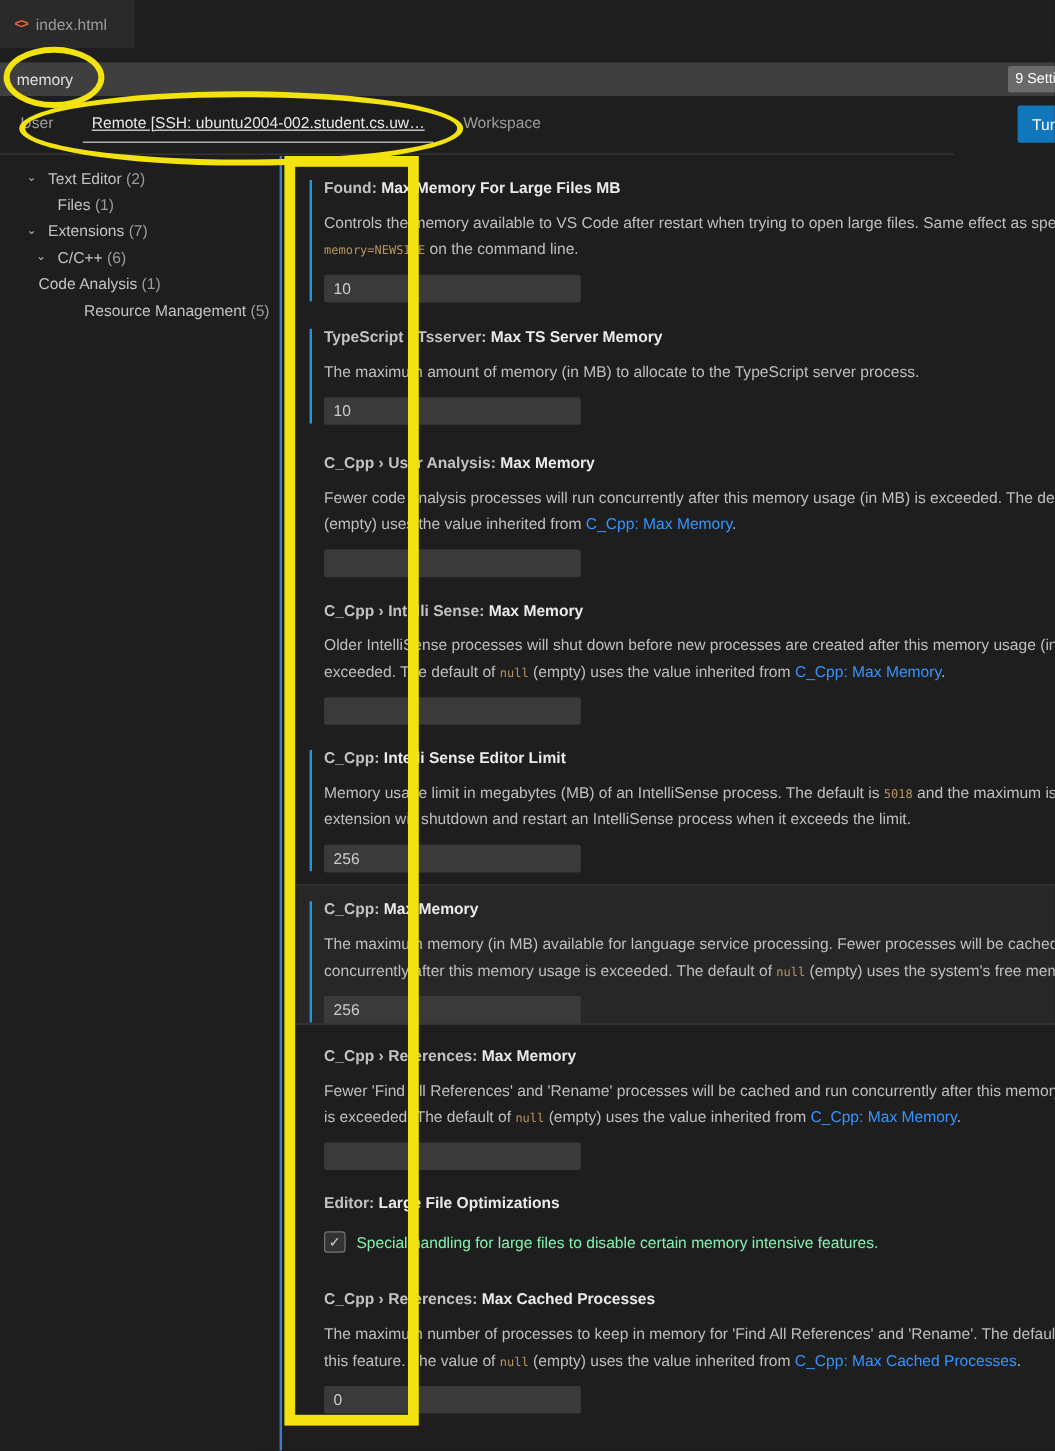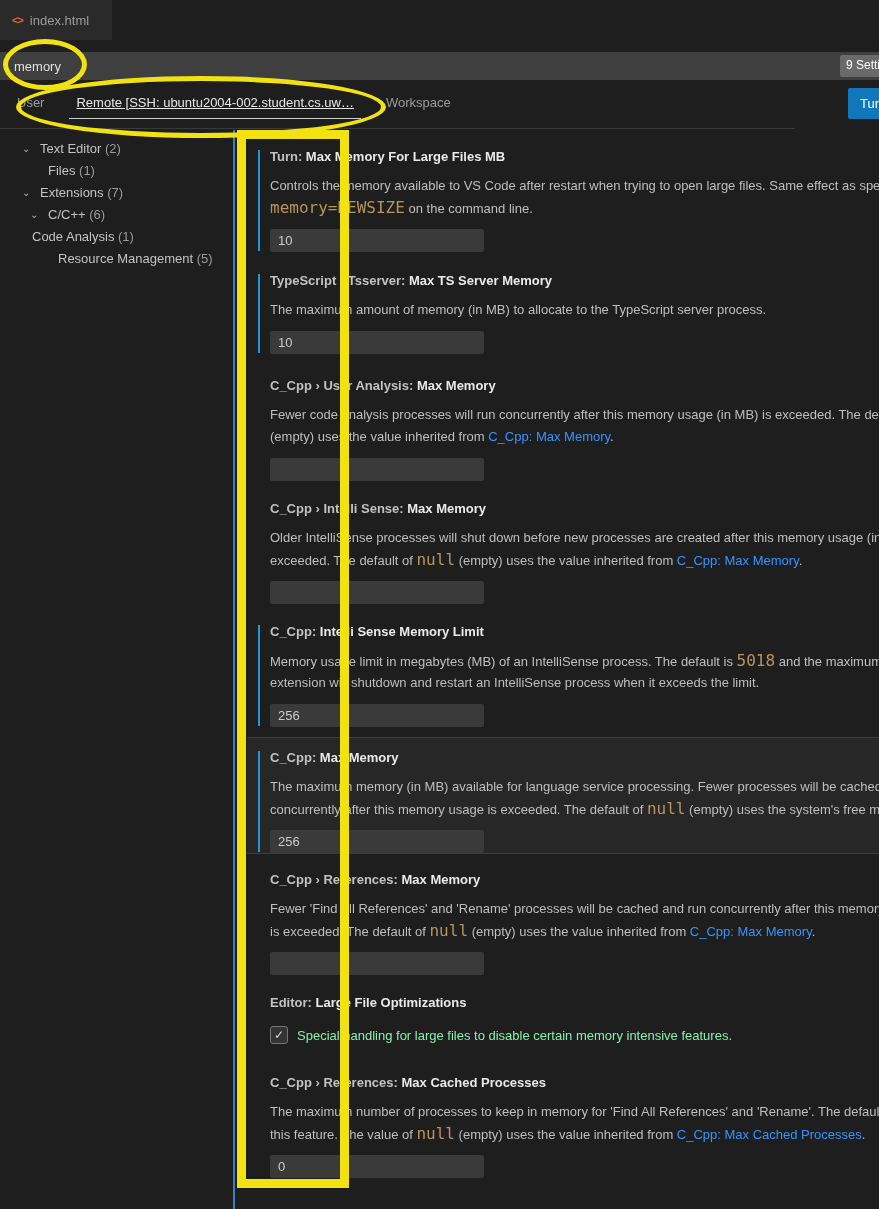--- a/index.html
+++ b/index.html
@@ -45,21 +45,21 @@
   .slist { position:absolute; left:247px; top:130px; width:745px; bottom:0; }
   .srow { position:absolute; left:0; right:0; padding:11px 0 0 23px; }
   .srow.focused { background:rgba(255,255,255,0.045); border-top:1px solid rgba(255,255,255,0.10);
     border-bottom:1px solid rgba(255,255,255,0.10); }
   .modbar { position:absolute; left:11px; top:13px; width:2px; background:#2596d6; }
   .stitle { height:18px; line-height:18px; white-space:nowrap; }
   .stitle .pfx { color:#c2c2c2; font-weight:bold; }
   .stitle .nam { color:#eaeaea; font-weight:bold; }
   .sdesc { margin-top:9px; }
   .dline { height:22px; line-height:22px; white-space:nowrap; color:#bfbfbf; }
-  .seg-c { font-family:"DejaVu Sans Mono", monospace; font-size:16px; color:#b8945f; }
+  .seg-c { font-family:"DejaVu Sans Mono", monospace; font-size:10px; color:#b8945f; }
   .seg-l { color:#3794ff; cursor:pointer; }
   .sinput { margin-top:10px; width:214px; height:23px; background:#3a3a3a; border:none; border-radius:2px;
     color:#cccccc; font:13px "Liberation Sans",sans-serif; padding-left:8px; outline:none; display:block; }
   .checkline { margin-top:13px; display:flex; align-items:center; gap:9px; height:20px; }
   .checkbox { width:18px; height:18px; background:#333333; border:1px solid #767676; border-radius:3px;
     color:#d4d4d4; font-size:12px; line-height:16px; text-align:center; cursor:pointer; }
   .checklabel { color:#86efac; white-space:nowrap; }
 
   
   .anno { position:absolute; pointer-events:none; z-index:50; }
@@ -87,29 +87,29 @@
   <span class="scope-tab">Workspace</span>
   <button class="sync-btn">Turn on Settings Sync</button>
 </div>
 
 <div class="toc">
     <div class="toc-row" style="top: 8px; position: absolute; left: 0px; right: 0px; padding-left: 40px;"><span class="chev" style="left: 22px;">⌄</span><span>Text Editor </span><span class="toc-count">(2)</span></div>
     <div class="toc-row" style="top: 30px; position: absolute; left: 0px; right: 0px; padding-left: 48px;"><span>Files </span><span class="toc-count">(1)</span></div>
     <div class="toc-row" style="top: 52px; position: absolute; left: 0px; right: 0px; padding-left: 40px;"><span class="chev" style="left: 22px;">⌄</span><span>Extensions </span><span class="toc-count">(7)</span></div>
     <div class="toc-row" style="top: 74px; position: absolute; left: 0px; right: 0px; padding-left: 48px;"><span class="chev" style="left: 30px;">⌄</span><span>C/C++ </span><span class="toc-count">(6)</span></div>
     <div class="toc-row" style="top: 96px; position: absolute; left: 0px; right: 0px; padding-left: 32px;"><span>Code Analysis </span><span class="toc-count">(1)</span></div>
-    <div class="toc-row" style="top: 118px; position: absolute; left: 0px; right: 0px; padding-left: 58px;"><span>Resource Management </span><span class="toc-count">(5)</span></div>
+    <div class="toc-row" style="top: 118px; position: absolute; left: 12px; right: 0px; padding-left: 58px;"><span>Resource Management </span><span class="toc-count">(5)</span></div>
   </div>
 
 <div class="sash"></div>
 
 <div class="slist">
     <div class="srow" style="top: 7px;">
       <div class="modbar" style="height: 101px;"></div>
-      <div class="stitle"><span class="pfx">Turn: </span><span class="nam">Max Memory For Large Files MB</span></div>
+      <div class="stitle"><span class="pfx">Found: </span><span class="nam">Max Memory For Large Files MB</span></div>
       <div class="sdesc">
         <div class="dline"><span>Controls the memory available to VS Code after restart when trying to open large files. Same effect as specifying </span></div>
         <div class="dline"><span class="seg-c">memory=NEWSIZE</span><span> on the command line.</span></div>
       </div>
       <input class="sinput" type="text" value="10" style="">
     </div>
     <div class="srow" style="top: 131px;">
       <div class="modbar" style="height: 79px;"></div>
       <div class="stitle"><span class="pfx">TypeScript › Tsserver: </span><span class="nam">Max TS Server Memory</span></div>
       <div class="sdesc">
@@ -128,21 +128,21 @@
     <div class="srow" style="top: 359px;">
       <div class="stitle"><span class="pfx">C_Cpp › Intelli Sense: </span><span class="nam">Max Memory</span></div>
       <div class="sdesc">
         <div class="dline"><span>Older IntelliSense processes will shut down before new processes are created after this memory usage (in MB) is</span></div>
         <div class="dline"><span>exceeded. The default of </span><span class="seg-c">null</span><span> (empty) uses the value inherited from </span><span class="seg-l">C_Cpp: Max Memory</span><span>.</span></div>
       </div>
       <input class="sinput" type="text" style="">
     </div>
     <div class="srow" style="top: 482px;">
       <div class="modbar" style="height: 101px;"></div>
-      <div class="stitle"><span class="pfx">C_Cpp: </span><span class="nam">Intelli Sense Memory Limit</span></div>
+      <div class="stitle"><span class="pfx">C_Cpp: </span><span class="nam">Intelli Sense Editor Limit</span></div>
       <div class="sdesc">
         <div class="dline"><span>Memory usage limit in megabytes (MB) of an IntelliSense process. The default is </span><span class="seg-c">5018</span><span> and the maximum is </span></div>
         <div class="dline"><span>extension will shutdown and restart an IntelliSense process when it exceeds the limit.</span></div>
       </div>
       <input class="sinput" type="text" value="256" style="">
     </div>
     <div class="srow focused" style="top: 607px;">
       <div class="modbar" style="height: 101px;"></div>
       <div class="stitle"><span class="pfx">C_Cpp: </span><span class="nam">Max Memory</span></div>
       <div class="sdesc">

